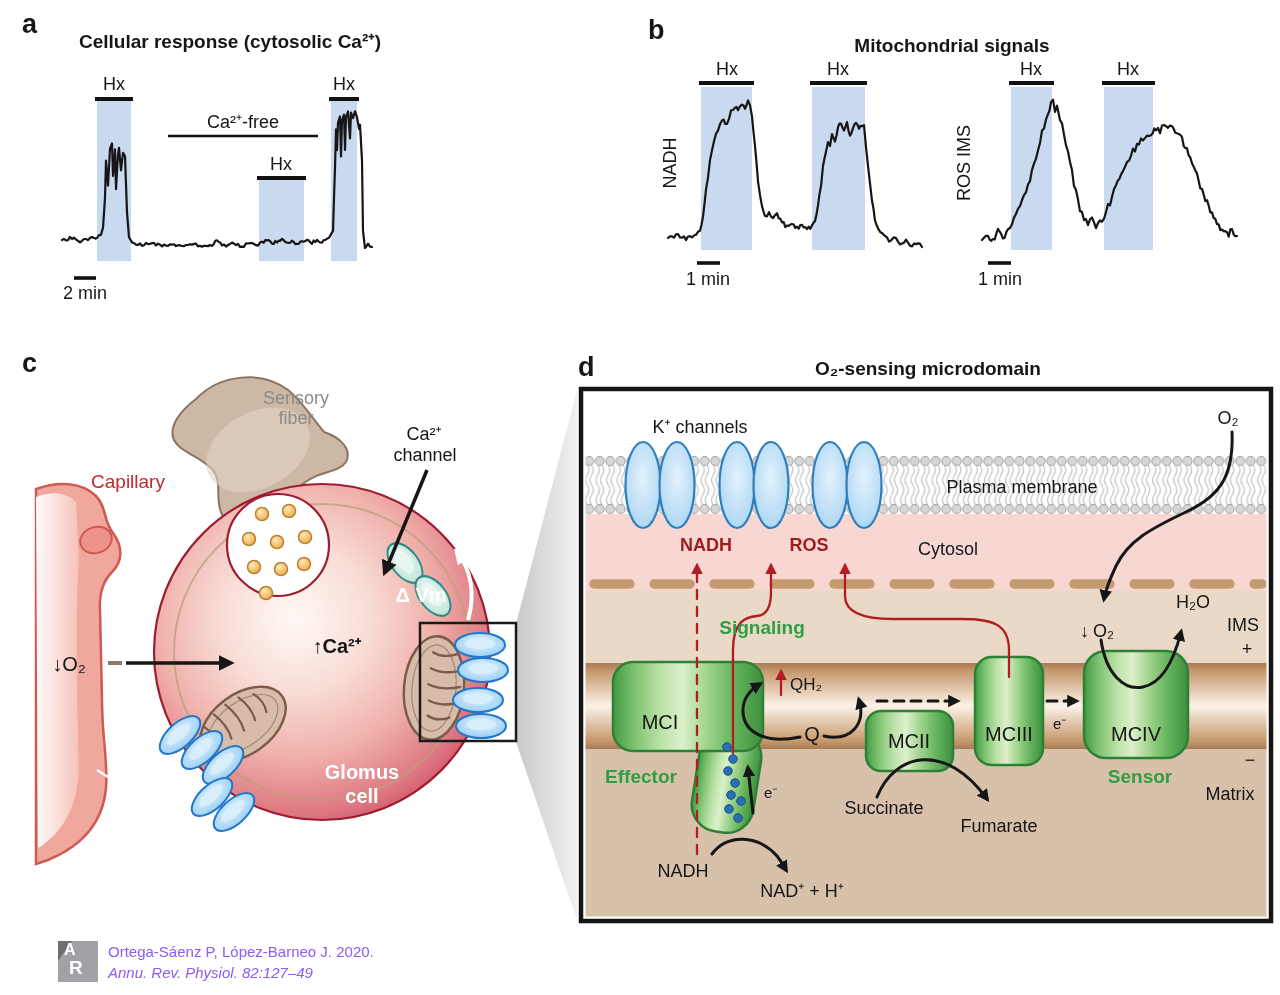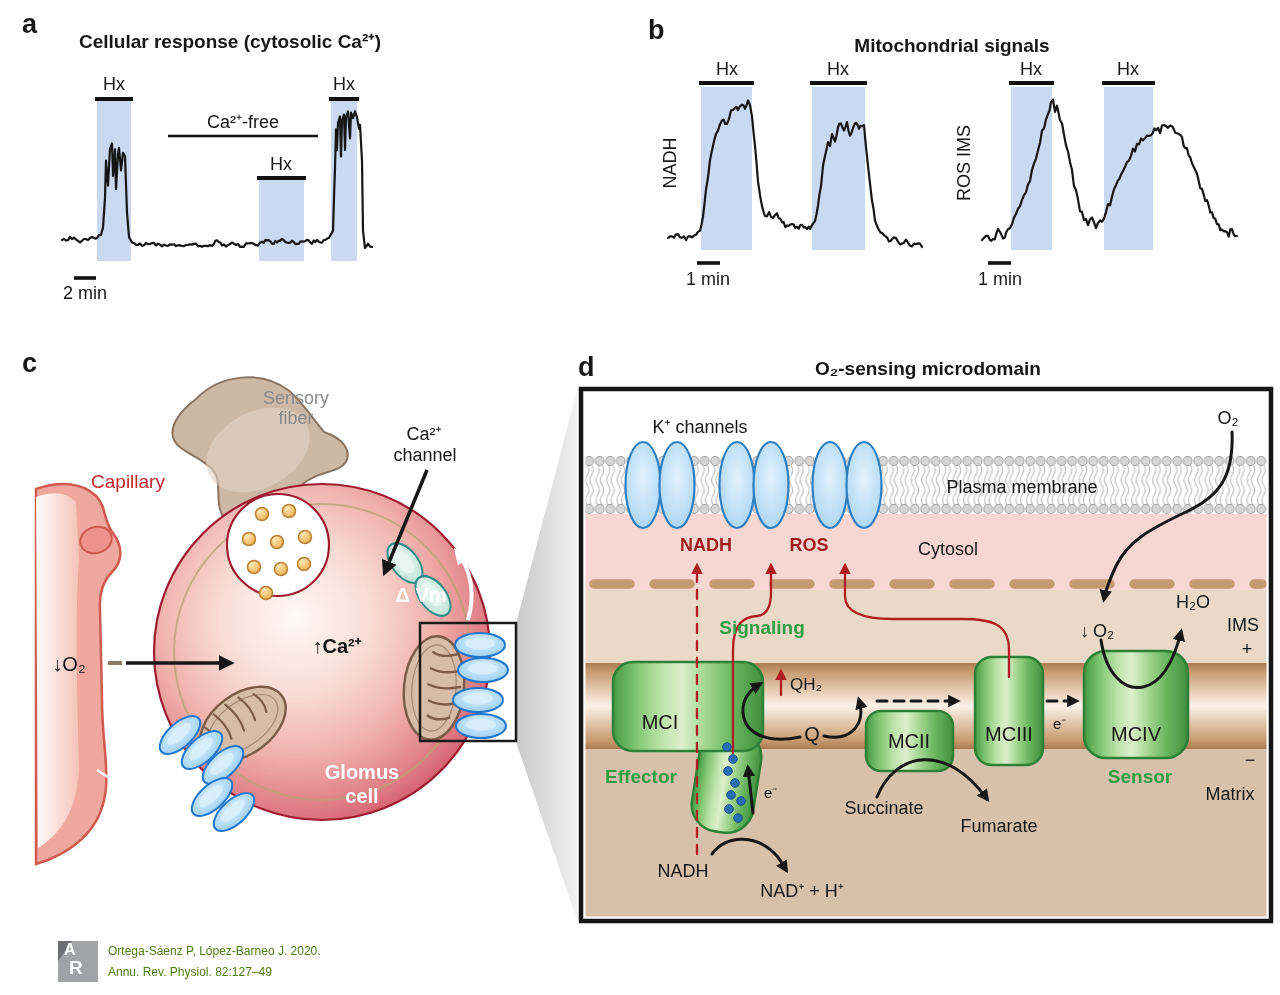--- a/index.html
+++ b/index.html
@@ -18,22 +18,22 @@
   .green-lbl{fill:#2f9e44;font-weight:bold;font-size:19px;}
   .white-lbl{fill:#ffffff;font-weight:bold;}
   .gray-lbl{fill:#8a8a8a;}
   .cap-lbl{fill:#c4272e;font-size:19px;}
   .trace{fill:none;stroke:#161616;stroke-width:2.2;stroke-linejoin:round;stroke-linecap:round;}
   .hxbar{stroke:#111;stroke-width:4;stroke-linecap:butt;}
   .scalebar{stroke:#111;stroke-width:3.6;}
   .greenbox{fill:url(#ggD);stroke:#2c8136;stroke-width:2.5;}
   .blkarrow{fill:none;stroke:#161616;stroke-width:3;stroke-linecap:round;}
   .redline{fill:none;stroke:#b01e23;stroke-width:2.3;stroke-linecap:round;}
-  .footer-text{color:#4d7c0f;font-size:12px;line-height:21px;}
-  .footer-text .it{}
+  .footer-text{color:#8b5cf6;font-size:15px;line-height:21px;}
+  .footer-text .it{font-style:italic;}
   .ar-logo{width:40px;height:41px;background:#a0a2a5;position:relative;color:#fff;font-weight:bold;}
   .ar-logo .a{position:absolute;top:0px;left:6px;font-size:16px;}
   .ar-logo .r{position:absolute;top:16px;left:11px;font-size:19px;}
   .ar-logo .wedge{position:absolute;left:0;top:0;width:0;height:0;
      border-top:20px solid #6d6e71;border-right:14px solid transparent;}
 </style>
 </head>
 <body>
 
 <div class="fig">

